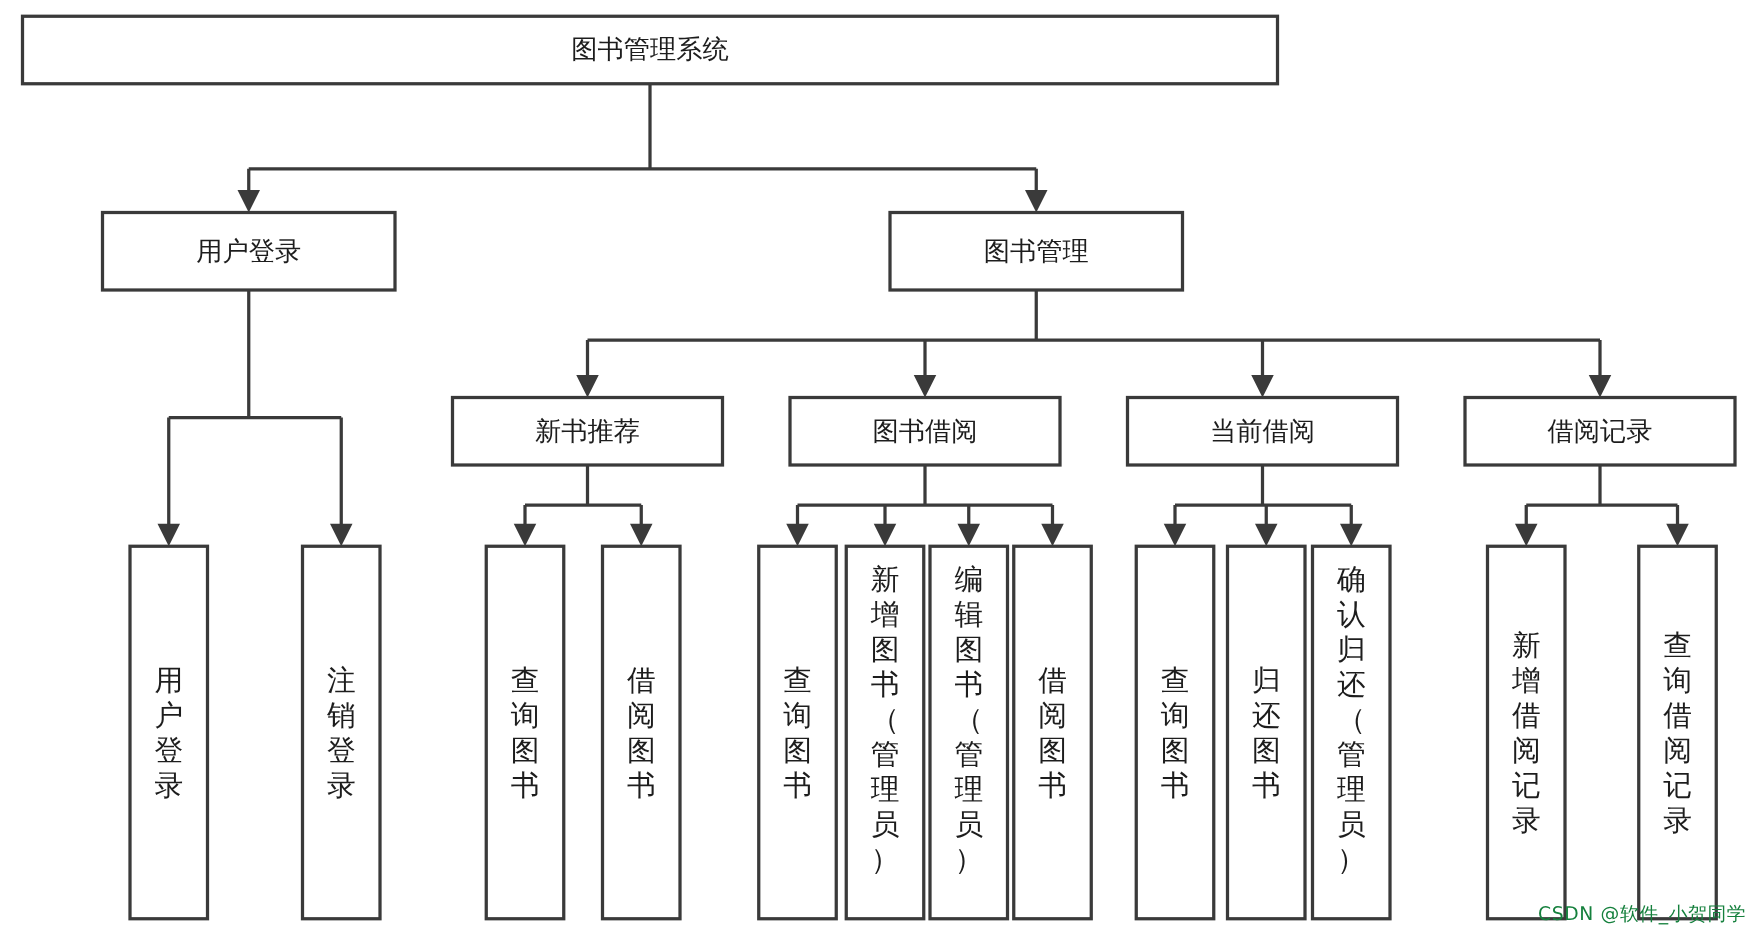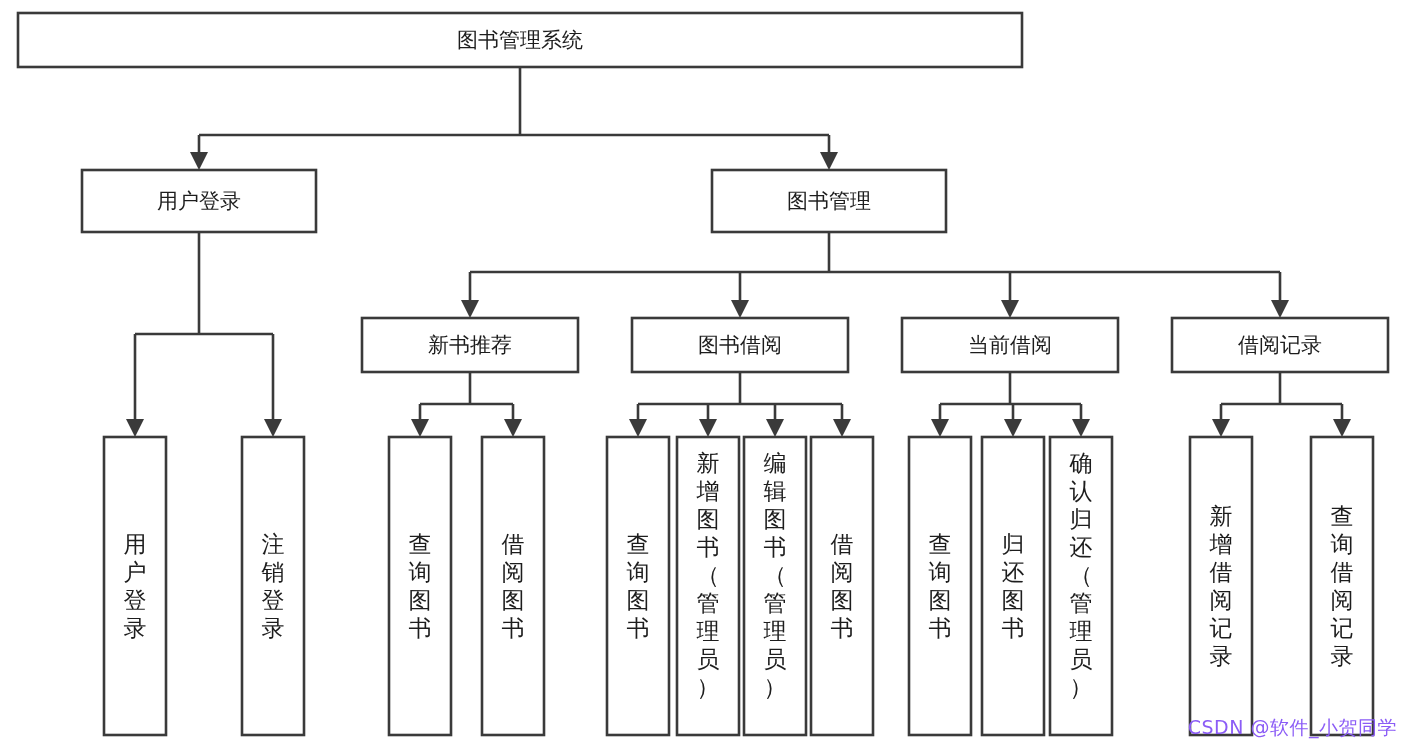--- a/index.html
+++ b/index.html
@@ -45,22 +45,22 @@
     font-size: 21px;
     fill: #1d1d1d;
     text-anchor: middle;
     dominant-baseline: middle;
   }
   .watermark {
     position: absolute;
     right: 8px;
     bottom: 6px;
     font-family: "DejaVu Sans", "Liberation Sans", sans-serif;
-    font-size: 19px;
-    color: #8b5cf6;
+    font-size: 15px;
+    color: #15803d;
     letter-spacing: 0.5px;
     user-select: none;
     pointer-events: none;
   }
 </style>
 </head>
 <body>
 
 <div id="diagram-root">
 

